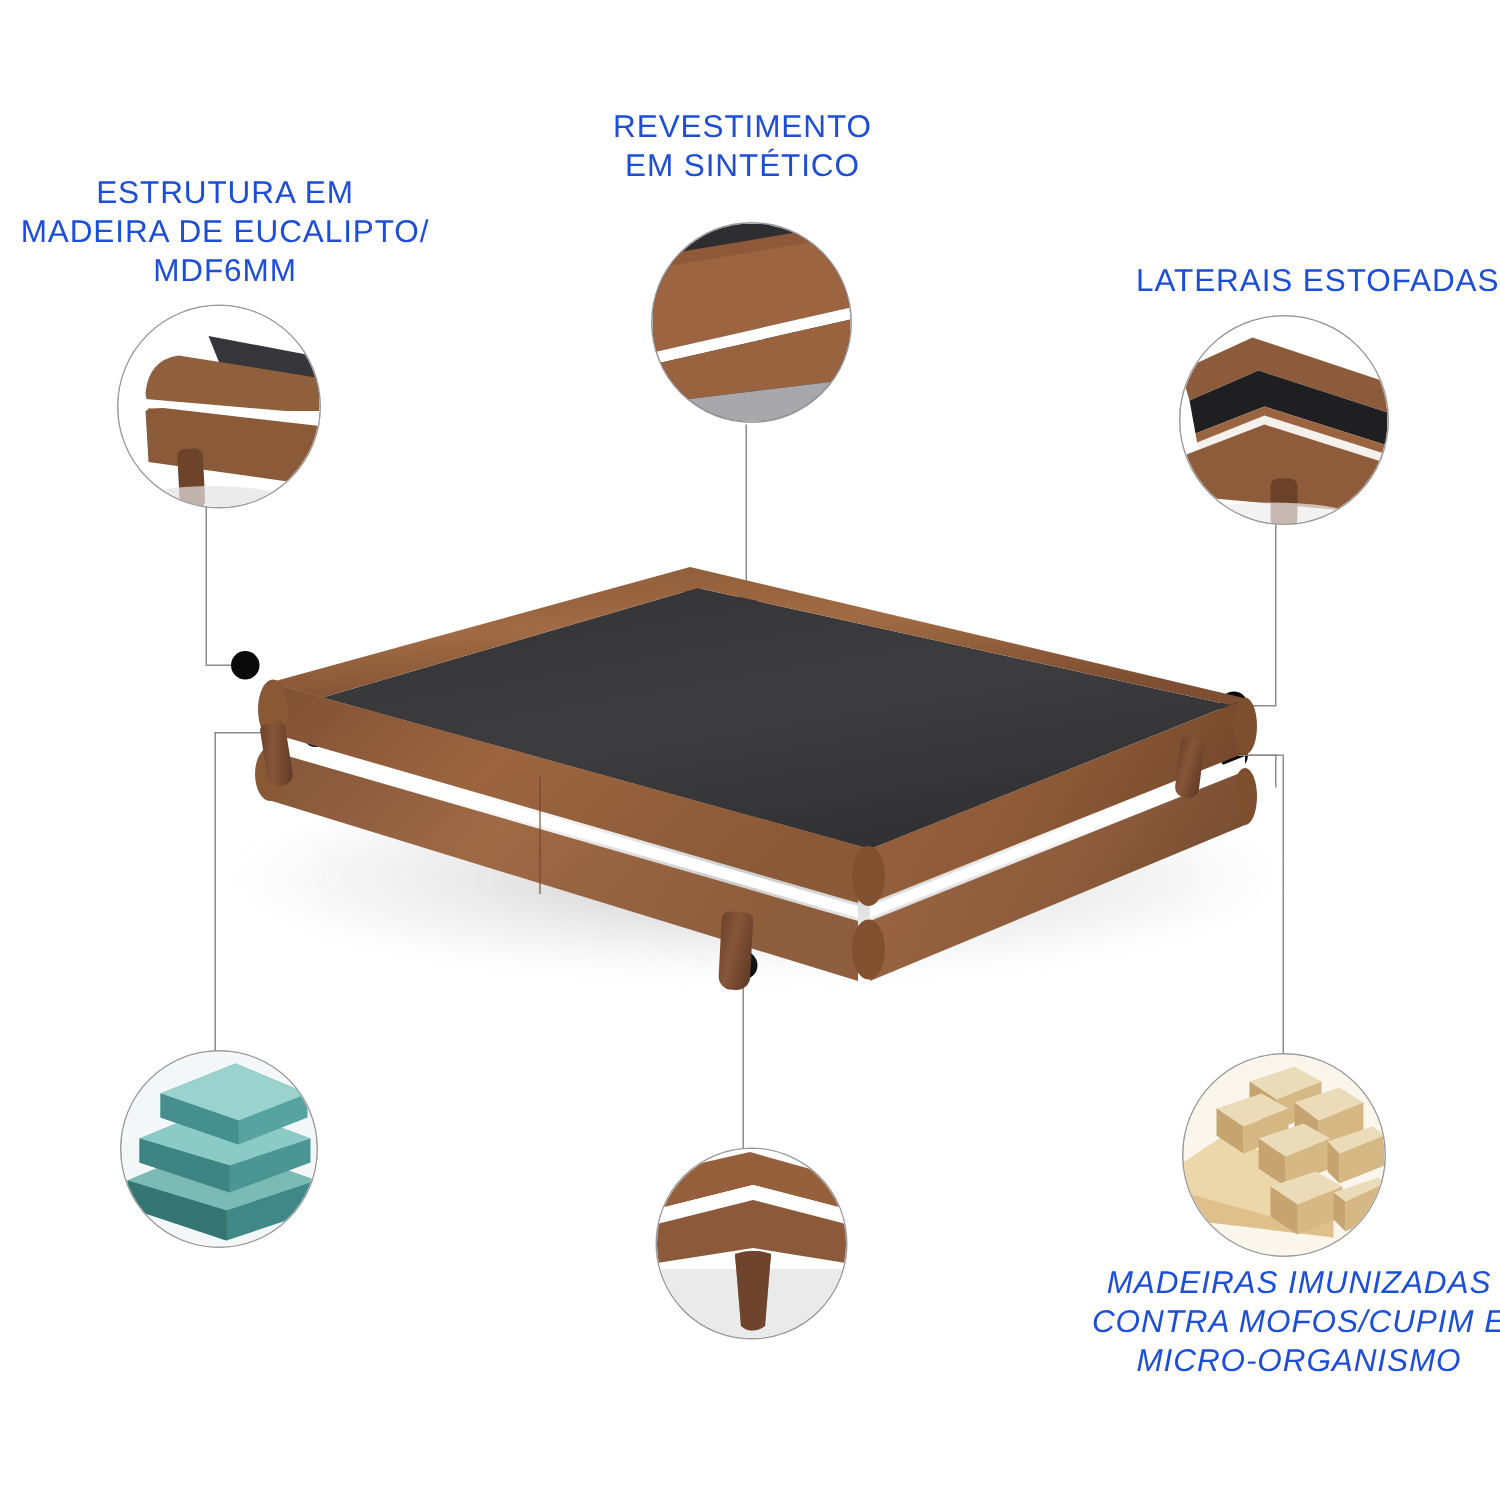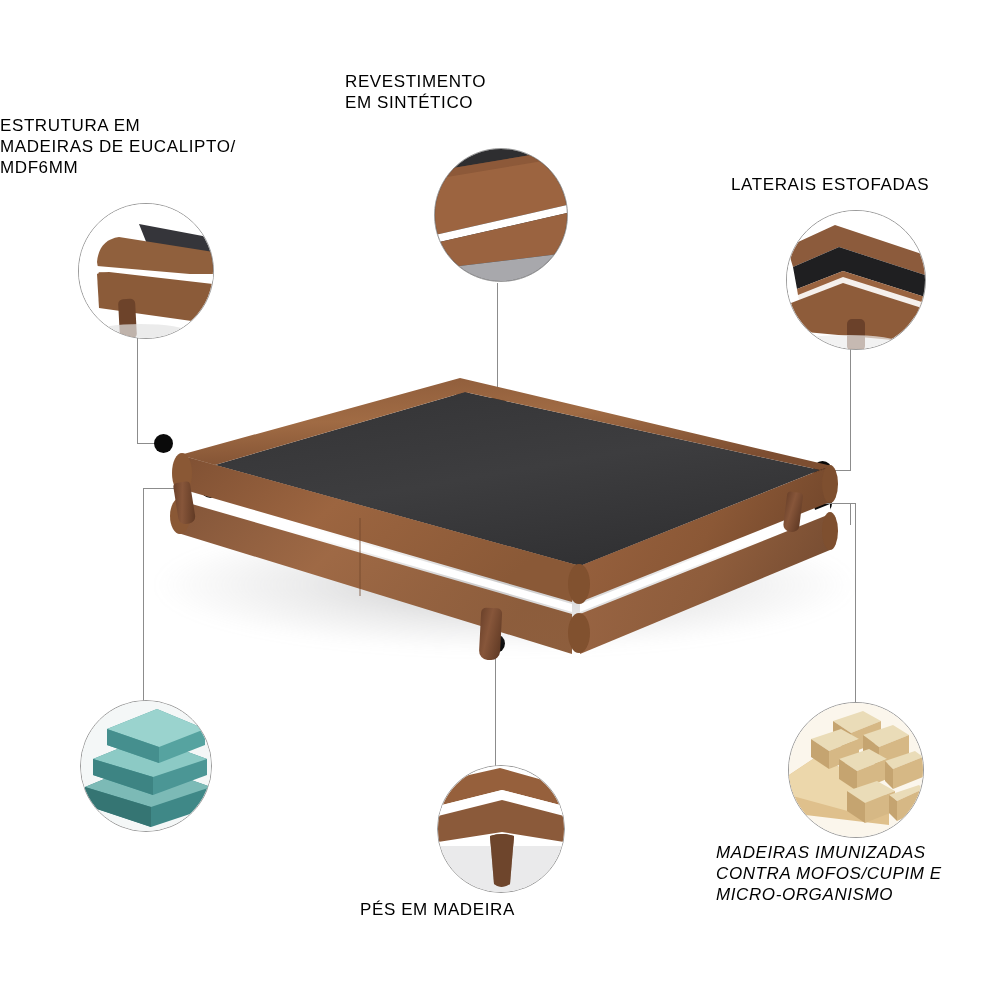--- a/index.html
+++ b/index.html
@@ -1,23 +1,23 @@
 <!DOCTYPE html>
 <html><head>
 <meta charset="utf-8">
 <style>
   html,body{margin:0;padding:0;background:#fff;}
   body{width:1000px;height:1000px;font-family:"Liberation Sans",sans-serif;}
   #stage{position:relative;width:1000px;height:1000px;overflow:hidden;background:#ffffff;}
 
   .label{
     position:absolute;
-    text-align:left;
-    color:#000000;
-    font-size:17px;
+    text-align:center;
+    color:#1d4ed8;
+    font-size:21px;
     letter-spacing:.6px;
     line-height:1.23;
     font-weight:400;
     white-space:pre-line;
     font-family:"Liberation Sans",sans-serif;
   }
 
   
   .callout{
     position:absolute;
@@ -52,30 +52,29 @@
 
   .frame{position:absolute;inset:0;}
   .frame svg{position:absolute;left:0;top:0;}
 </style>
 </head>
 <body>
 
 <div id="stage">
 
   <div class="label" style="left:0px;top:116px;width:300px;">ESTRUTURA EM
-MADEIRAS DE EUCALIPTO/
+MADEIRA DE EUCALIPTO/
 MDF6MM</div>
 
   <div class="label" style="left:345px;top:72px;width:300px;">REVESTIMENTO
 EM SINTÉTICO</div>
 
   <div class="label" style="left:731px;top:175px;width:295px;">LATERAIS ESTOFADAS</div>
 
 
-  <div class="label" style="left:360px;top:900px;width:280px;">PÉS EM MADEIRA</div>
 
   <div class="label" style="left:716px;top:843px;width:300px;font-style:italic;">MADEIRAS IMUNIZADAS
 CONTRA MOFOS/CUPIM E
 MICRO-ORGANISMO</div>
 
   <div class="conn v" style="left:137px;top:337px;height:106px;"></div>
   <div class="conn h" style="left:137px;top:443px;width:26px;"></div>
   <div class="dot" style="left:154px;top:434px;width:19px;height:19px;"></div>
 
   <div class="conn v" style="left:497px;top:283px;height:122px;"></div>

